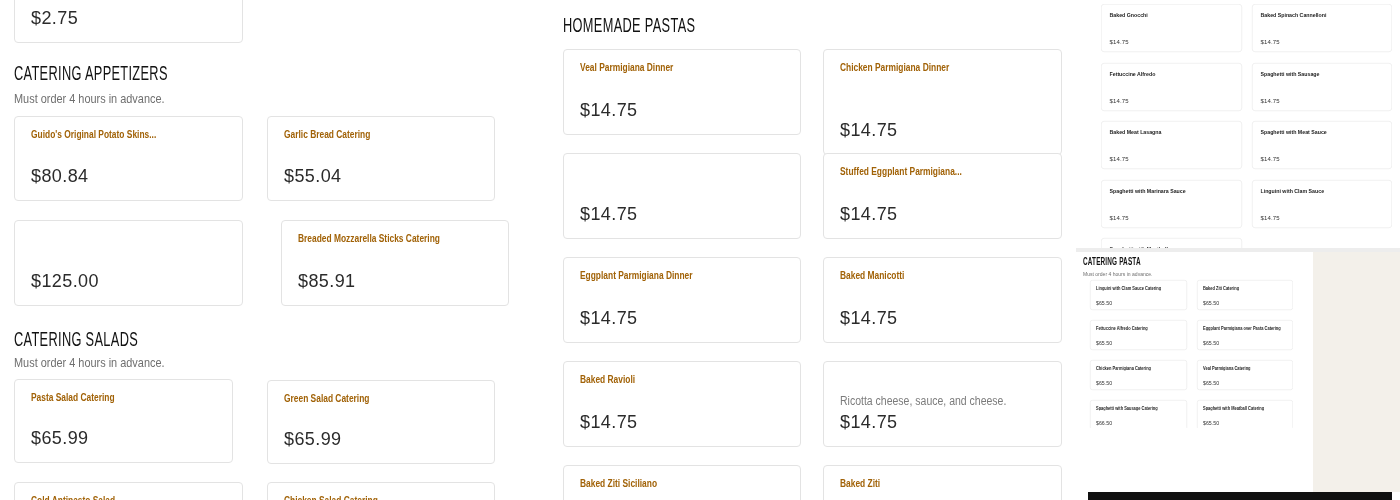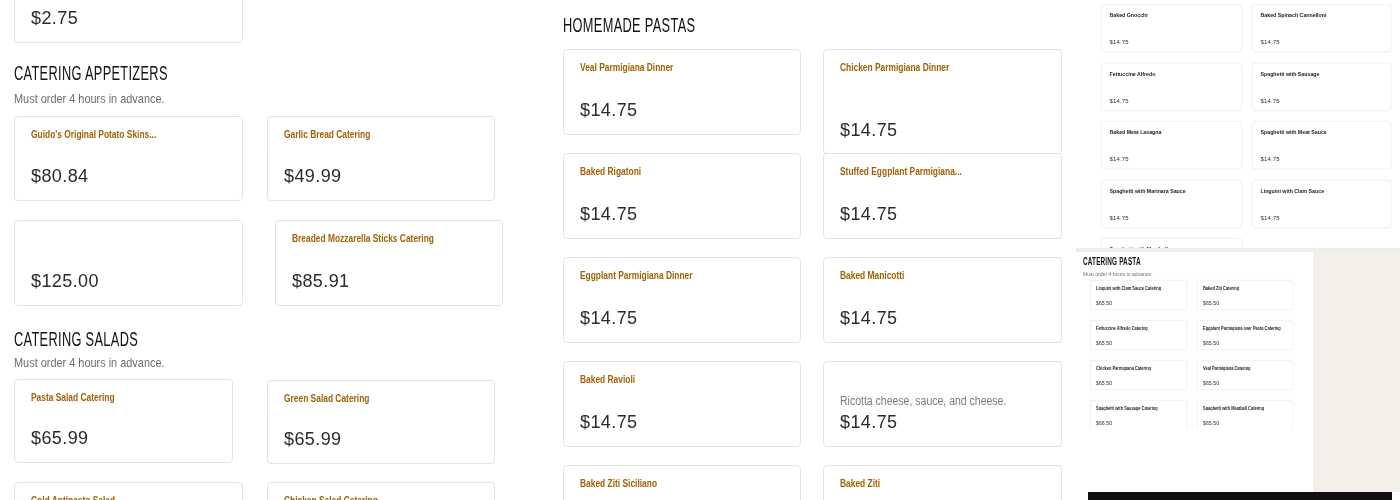--- a/index.html
+++ b/index.html
@@ -46,26 +46,26 @@
 
   <div class="sec-heading" style="left:14px;top:62px"><span class="cond-h">CATERING APPETIZERS</span></div>
   <div class="sec-note" style="left:14px;top:91px"><span class="cond">Must order 4 hours in advance.</span></div>
 
   <div class="card" style="left:14px;top:116px;width:229px;height:85px">
     <div class="card-title"><span class="cond">Guido's Original Potato Skins...</span></div>
     <div class="card-price">$80.84</div>
   </div>
   <div class="card" style="left:267px;top:116px;width:228px;height:85px">
     <div class="card-title"><span class="cond">Garlic Bread Catering</span></div>
-    <div class="card-price">$49.99</div>
+    <div class="card-price">$55.04</div>
   </div>
   <div class="card" style="left:14px;top:220px;width:229px;height:86px">
     <div class="card-price">$125.00</div>
   </div>
-  <div class="card" style="left:275px;top:220px;width:228px;height:86px">
+  <div class="card" style="left:281px;top:220px;width:228px;height:86px">
     <div class="card-title"><span class="cond">Breaded Mozzarella Sticks Catering</span></div>
     <div class="card-price">$85.91</div>
   </div>
 
   <div class="sec-heading" style="left:14px;top:328px"><span class="cond-h">CATERING SALADS</span></div>
   <div class="sec-note" style="left:14px;top:355px"><span class="cond">Must order 4 hours in advance.</span></div>
 
   <div class="card" style="left:14px;top:379px;width:219px;height:84px">
     <div class="card-title"><span class="cond">Pasta Salad Catering</span></div>
     <div class="card-price">$65.99</div>
@@ -85,21 +85,20 @@
 
   <div class="card" style="left:563px;top:49px;width:238px;height:86px">
     <div class="card-title"><span class="cond">Veal Parmigiana Dinner</span></div>
     <div class="card-price">$14.75</div>
   </div>
   <div class="card" style="left:823px;top:49px;width:239px;height:106px">
     <div class="card-title"><span class="cond">Chicken Parmigiana Dinner</span></div>
     <div class="card-price">$14.75</div>
   </div>
   <div class="card" style="left:563px;top:153px;width:238px;height:86px">
-    <div class="card-title"><span class="cond">Baked Rigatoni</span></div>
     <div class="card-price">$14.75</div>
   </div>
   <div class="card" style="left:823px;top:153px;width:239px;height:86px">
     <div class="card-title"><span class="cond">Stuffed Eggplant Parmigiana...</span></div>
     <div class="card-price">$14.75</div>
   </div>
   <div class="card" style="left:563px;top:257px;width:238px;height:86px">
     <div class="card-title"><span class="cond">Eggplant Parmigiana Dinner</span></div>
     <div class="card-price">$14.75</div>
   </div>

